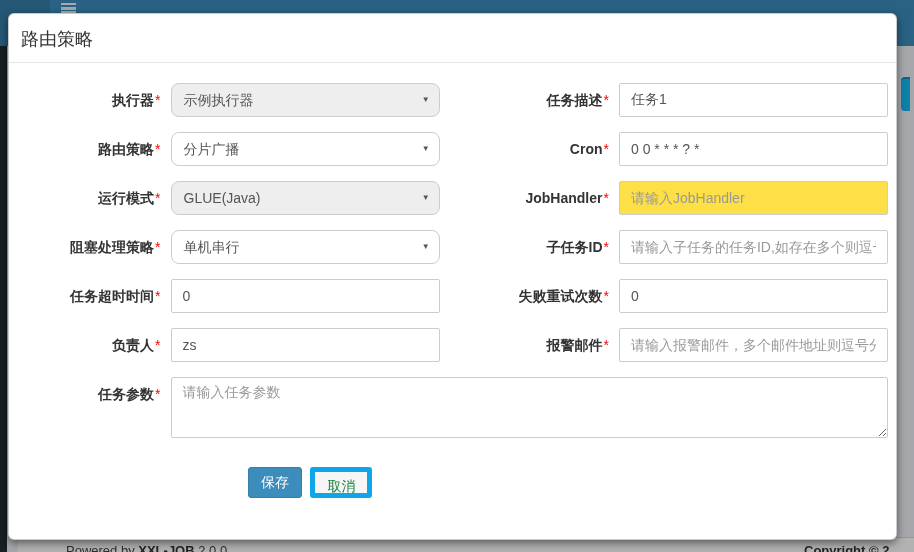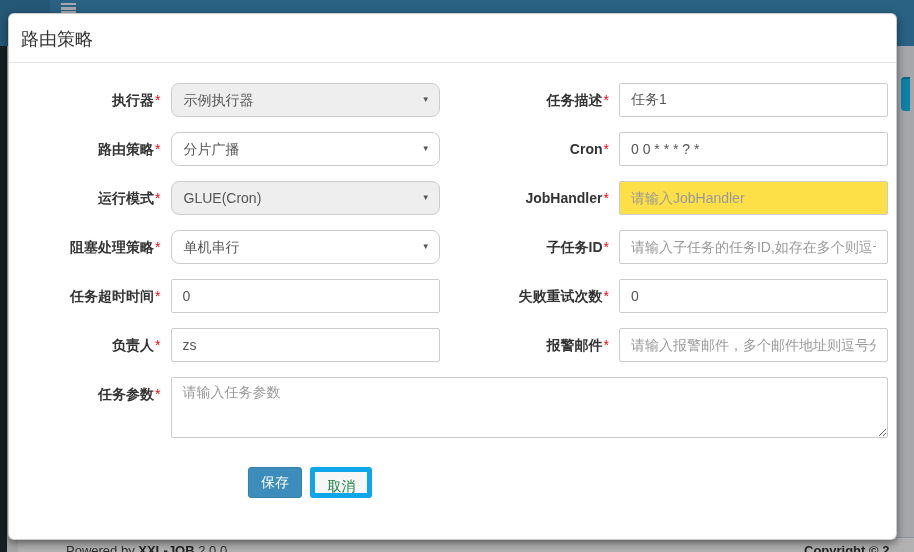--- a/index.html
+++ b/index.html
@@ -133,21 +133,21 @@
       <div class="lbl lbl2"><span>Cron</span><span class="req">*</span></div>
       <div class="ctrl">
         <input class="inp" type="text" value="0 0 * * * ? *" style="">
       </div>
     </div>
 
     <div class="form-row">
       <div class="lbl"><span>运行模式</span><span class="req">*</span></div>
       <div class="ctrl">
         <div class="sel disabled">
-          <span>GLUE(Cron)</span>
+          <span>GLUE(Java)</span>
           <span class="caret">▼</span>
         </div>
       </div>
       <div class="lbl lbl2"><span>JobHandler</span><span class="req">*</span></div>
       <div class="ctrl">
         <input class="inp" type="text" disabled="" placeholder="请输入JobHandler" style="">
       </div>
     </div>
 
     <div class="form-row">

